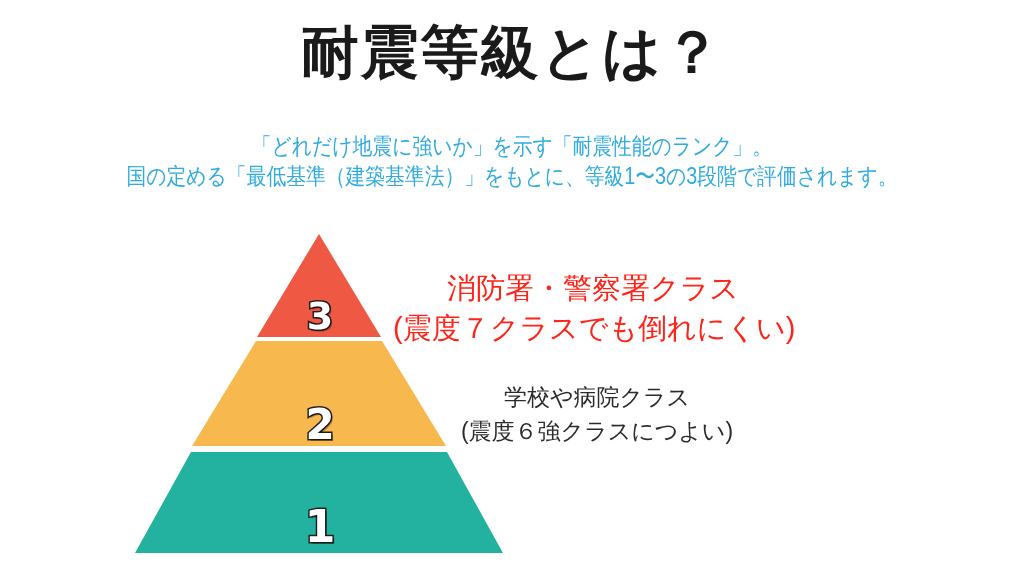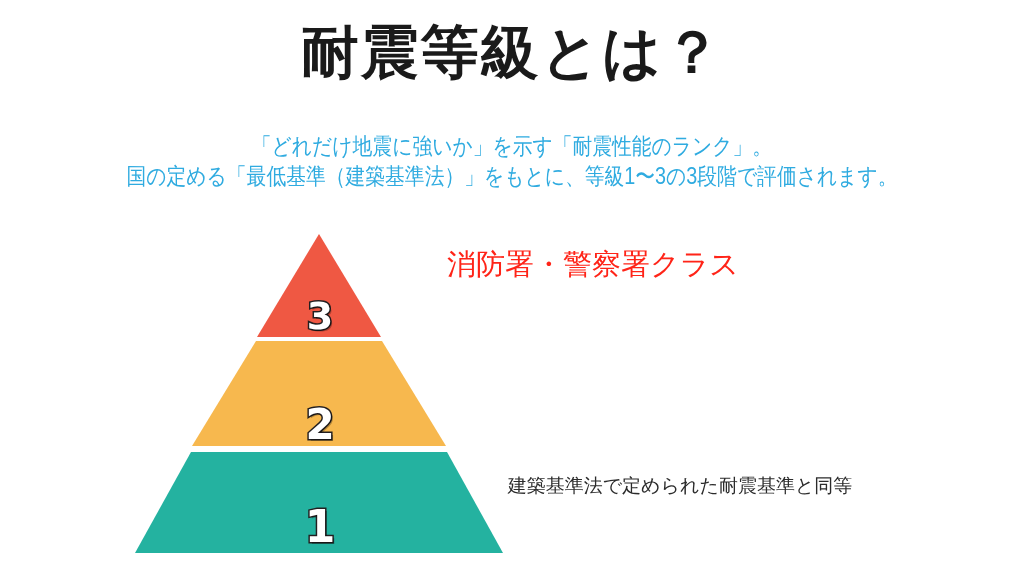--- a/index.html
+++ b/index.html
@@ -73,20 +73,21 @@
   }
   .num-3 { left: 0; top: 69px;  width: 380px; font-size: 38px; }
   .num-2 { left: 0; top: 176px; width: 380px; font-size: 42px; }
   .num-1 { left: 0; top: 277px; width: 380px; font-size: 44px; }
 
   
   .desc {
     position: absolute;
     white-space: nowrap;
     line-height: 1.32;
+    margin-top: 24px;
   }
   .desc .l1 { display: block; }
   .desc .l2 { display: block; }
 
   .desc-3 {
     left: 393px;
     top: 245px;
     color: #FF2418;
     font-size: 29px;
     text-align: center;
@@ -134,20 +135,22 @@
     <polygon points="61,224 317,224 373,325 5,325" fill="#24B2A0"></polygon>
   </svg>
 
   <div class="tier-number num-3">3</div>
   <div class="tier-number num-2">2</div>
   <div class="tier-number num-1">1</div>
 </div>
 
 <div class="desc desc-3">
   <span class="l1" style="color: rgb(255, 36, 24);">消防署・警察署クラス</span>
+  <span class="l2" style="color: rgb(255, 36, 24);">(震度７クラスでも倒れにくい)</span>
 </div>
 
 <div class="desc desc-2">
+  <span class="l1" style="color: rgb(43, 43, 43);">学校や病院クラス</span>
+  <span class="l2" style="color: rgb(43, 43, 43);">(震度６強クラスにつよい)</span>
 </div>
 
 <div class="desc desc-1">
-  <span class="l1" style="color: rgb(43, 43, 43);">建築基準法で定められた耐震基準と同等</span>
 </div>
 
 </body></html>

